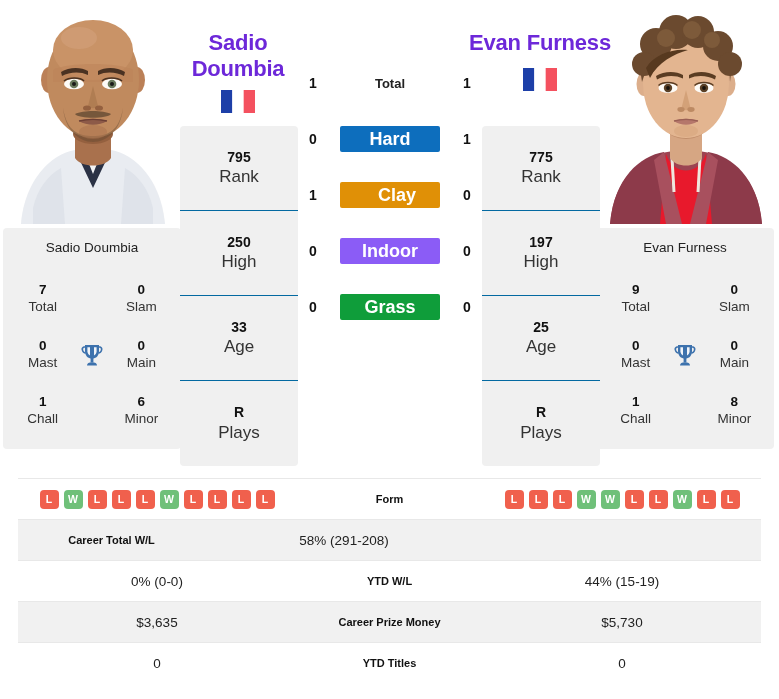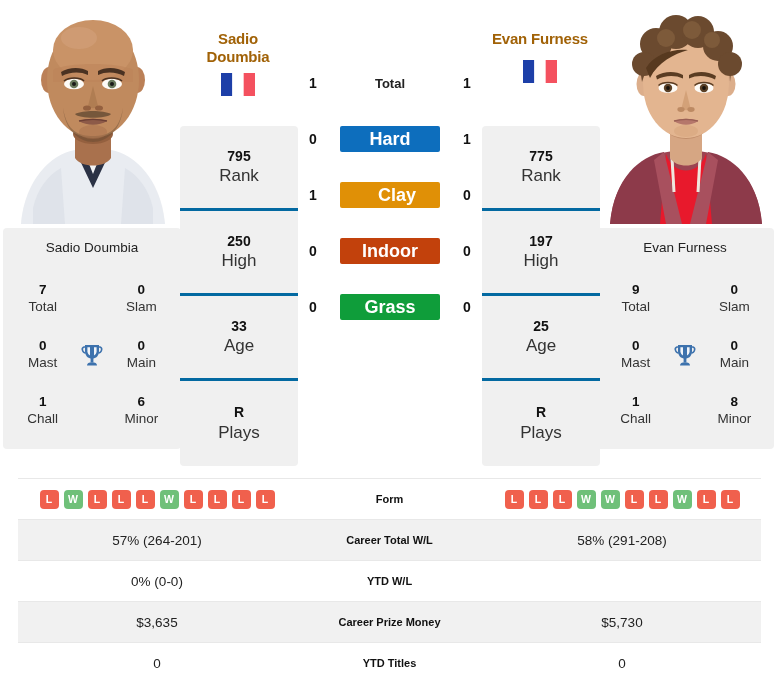--- a/index.html
+++ b/index.html
@@ -55,41 +55,41 @@
   .tcell { width: 56px; text-align: center; line-height: 1.25; }
   .tcell .num { font-size: 13.5px; font-weight: bold; color: #111; }
   .tcell .lab { font-size: 13.5px; color: #333; }
   .trophy-slot { width: 44px; display: flex; justify-content: center; align-items: center; }
 
   
   .name-head { position: absolute; top: 30px; width: 160px; text-align: center; }
   .name-head.left  { left: 158px; }
   .name-head.right { left: 460px; }
   .name-head .nm {
-    font-size: 15px; font-weight: bold; color: #a16207; line-height: 1.18;
+    font-size: 22px; font-weight: bold; color: #6d28d9; line-height: 1.18;
     letter-spacing: -0.2px;
   }
   .flag-wrap { margin-top: 8px; display: flex; justify-content: center; }
   .flag { display: block; }
 
   
   .stat-card {
     position: absolute; top: 126px;
     width: 118px;
     background: #f0f0f0;
     border-radius: 4px;
     overflow: hidden;
   }
   .stat-card.left  { left: 180px; }
   .stat-card.right { left: 482px; }
   .stat-cell {
     height: 85px;
     display: flex; flex-direction: column;
     align-items: center; justify-content: center;
-    border-bottom: 3px solid #0369a1;
+    border-bottom: 1px solid #0369a1;
     line-height: 1.3;
   }
   .stat-cell:last-child { border-bottom: none; }
   .stat-cell .v { font-size: 14px; font-weight: bold; color: #111; }
   .stat-cell .k { font-size: 17px; color: #333; }
 
   
   .center { position: absolute; left: 300px; top: 55px; width: 180px; }
   .surf-row {
     display: flex; align-items: center; justify-content: space-between;
@@ -424,21 +424,21 @@
         <div class="surf-badge" style="background:#0d6ebd;">Hard</div>
         <div class="surf-num">1</div>
       </div>
       <div class="surf-row">
         <div class="surf-num">1</div>
         <div class="surf-badge" style="background:#e09006;padding-left:14px;">Clay</div>
         <div class="surf-num">0</div>
       </div>
       <div class="surf-row">
         <div class="surf-num">0</div>
-        <div class="surf-badge" style="background:#c2410c;">Indoor</div>
+        <div class="surf-badge" style="background:#8b5cf6;">Indoor</div>
         <div class="surf-num">0</div>
       </div>
       <div class="surf-row">
         <div class="surf-num">0</div>
         <div class="surf-badge" style="background:#0f9d3a;">Grass</div>
         <div class="surf-num">0</div>
       </div>
     </div>
   </div>
 
@@ -470,28 +470,28 @@
             <div class="fbadge L">L</div>
             <div class="fbadge L">L</div>
             <div class="fbadge W">W</div>
             <div class="fbadge L">L</div>
             <div class="fbadge L">L</div>
           </div>
       </div>
     </div>
 
     <div class="trow shaded">
-      <div class="col-l">57% (264-201)</div>
       <div class="col-c">Career Total W/L</div>
       <div class="col-r">58% (291-208)</div>
     </div>
 
     <div class="trow">
       <div class="col-l">0% (0-0)</div>
       <div class="col-c">YTD W/L</div>
+      <div class="col-r">44% (15-19)</div>
     </div>
 
     <div class="trow shaded">
       <div class="col-l">$3,635</div>
       <div class="col-c">Career Prize Money</div>
       <div class="col-r">$5,730</div>
     </div>
 
     <div class="trow">
       <div class="col-l">0</div>

